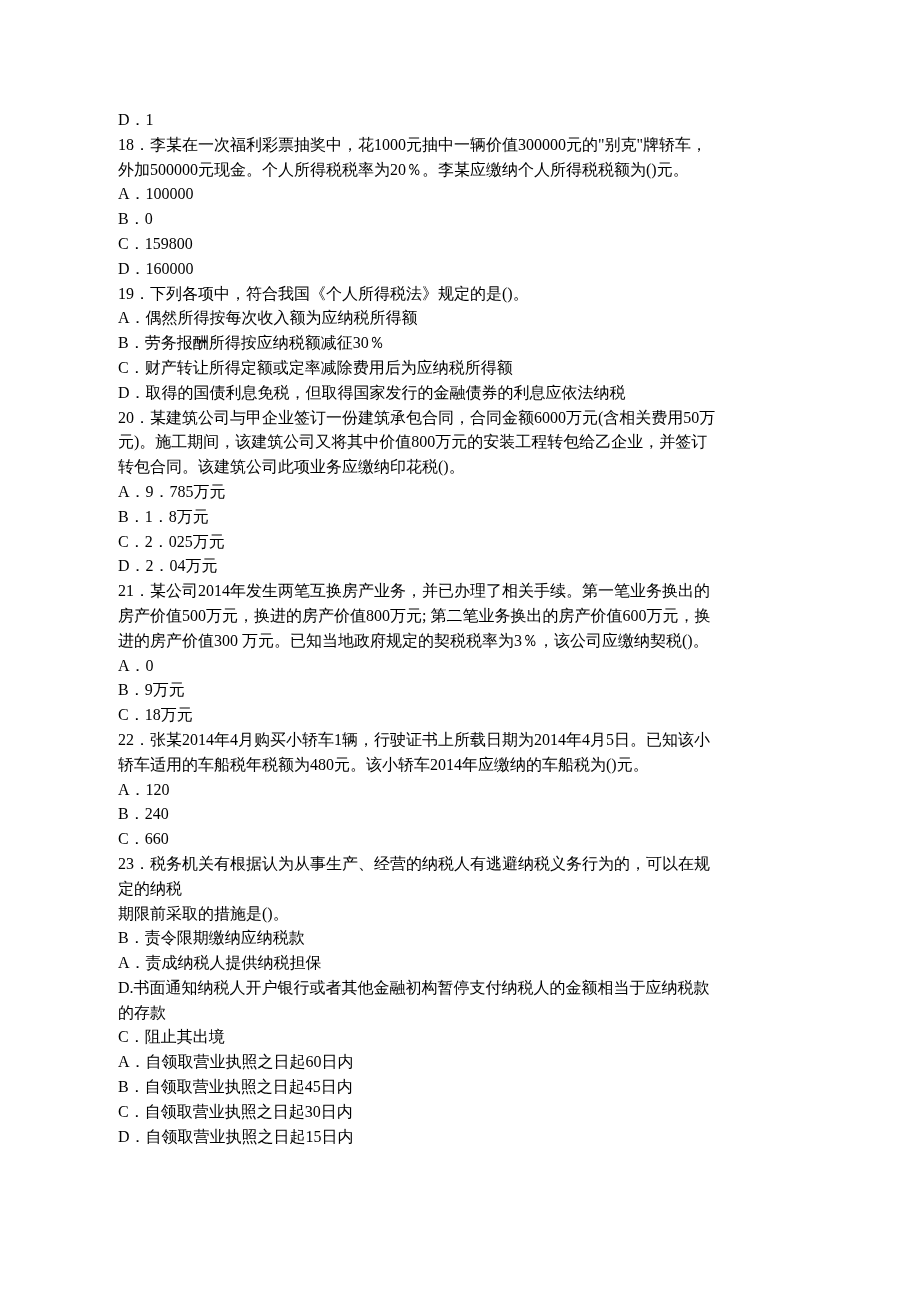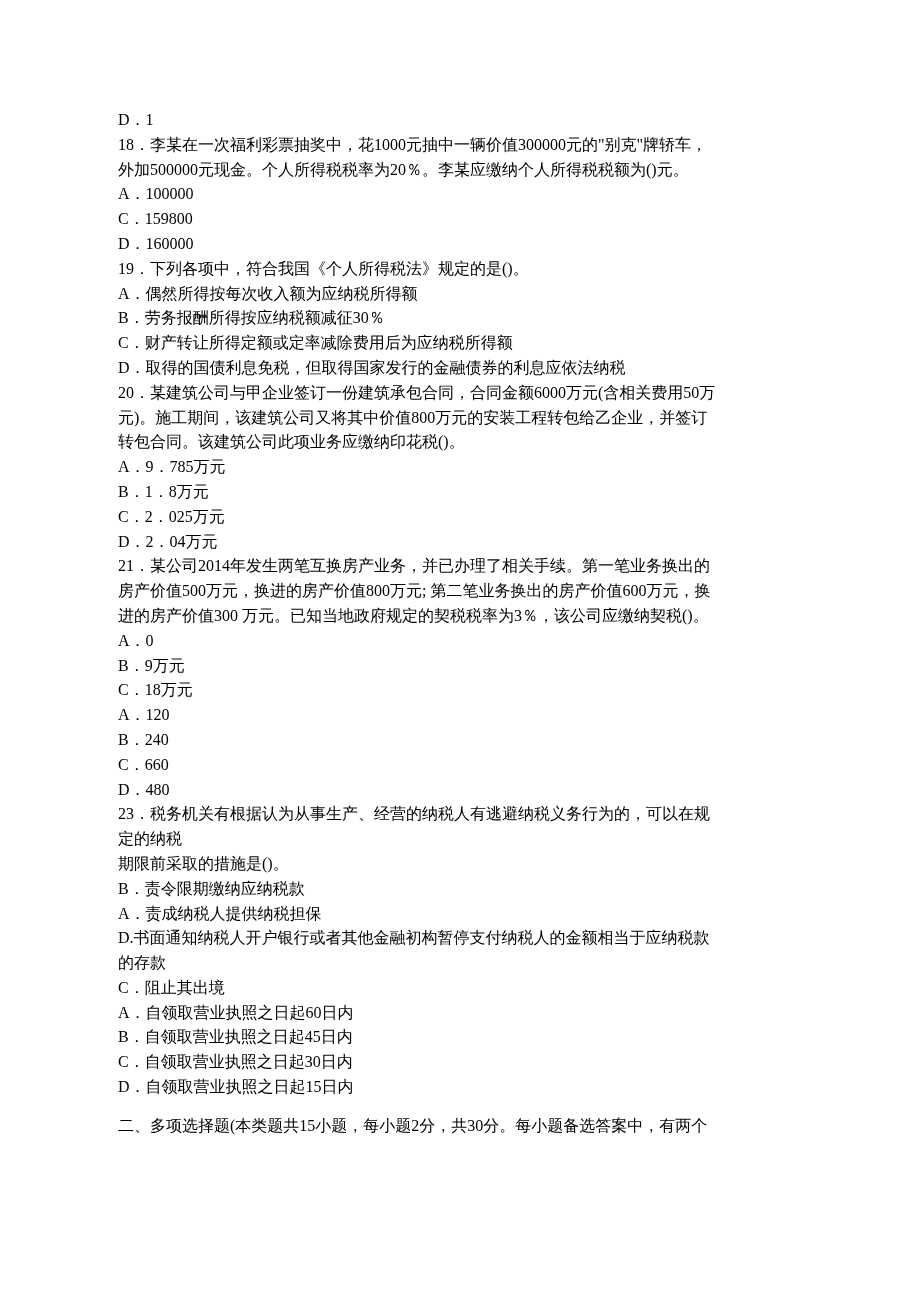--- a/index.html
+++ b/index.html
@@ -26,51 +26,51 @@
   }
 </style>
 </head>
 <body>
 
 <div class="page">
   <div class="line">D．1</div>
 
   <div class="line">18．李某在一次福利彩票抽奖中，花1000元抽中一辆价值300000元的"别克"牌轿车，外加500000元现金。个人所得税税率为20％。李某应缴纳个人所得税税额为()元。</div>
   <div class="line">A．100000</div>
+  <div class="line">B．0</div>
   <div class="line">C．159800</div>
   <div class="line">D．160000</div>
 
   <div class="line">19．下列各项中，符合我国《个人所得税法》规定的是()。</div>
   <div class="line">A．偶然所得按每次收入额为应纳税所得额</div>
   <div class="line">B．劳务报酬所得按应纳税额减征30％</div>
   <div class="line">C．财产转让所得定额或定率减除费用后为应纳税所得额</div>
   <div class="line">D．取得的国债利息免税，但取得国家发行的金融债券的利息应依法纳税</div>
 
   <div class="line">20．某建筑公司与甲企业签订一份建筑承包合同，合同金额6000万元(含相关费用50万元)。施工期间，该建筑公司又将其中价值800万元的安装工程转包给乙企业，并签订转包合同。该建筑公司此项业务应缴纳印花税()。</div>
   <div class="line">A．9．785万元</div>
   <div class="line">B．1．8万元</div>
   <div class="line">C．2．025万元</div>
   <div class="line">D．2．04万元</div>
 
   <div class="line">21．某公司2014年发生两笔互换房产业务，并已办理了相关手续。第一笔业务换出的房产价值500万元，换进的房产价值800万元; 第二笔业务换出的房产价值600万元，换进的房产价值300 万元。已知当地政府规定的契税税率为3％，该公司应缴纳契税()。</div>
   <div class="line">A．0</div>
   <div class="line">B．9万元</div>
   <div class="line">C．18万元</div>
 
+  <div class="line">22．张某2014年4月购买小轿车1辆，行驶证书上所载日期为2014年4月5日。已知该小轿车适用的车船税年税额为480元。该小轿车2014年应缴纳的车船税为()元。</div>
   <div class="line">A．120</div>
   <div class="line">B．240</div>
   <div class="line">C．660</div>
-  <div class="line">D．480</div>
 
   <div class="line">23．税务机关有根据认为从事生产、经营的纳税人有逃避纳税义务行为的，可以在规定的纳税</div>
   <div class="line">期限前采取的措施是()。</div>
   <div class="line">B．责令限期缴纳应纳税款</div>
   <div class="line">A．责成纳税人提供纳税担保</div>
   <div class="line">D.书面通知纳税人开户银行或者其他金融初构暂停支付纳税人的金额相当于应纳税款的存款</div>
   <div class="line">C．阻止其出境</div>
 
   <div class="line">A．自领取营业执照之日起60日内</div>
   <div class="line">B．自领取营业执照之日起45日内</div>
   <div class="line">C．自领取营业执照之日起30日内</div>
   <div class="line">D．自领取营业执照之日起15日内</div>
 
-  <div class="line section-heading">二、多项选择题(本类题共15小题，每小题2分，共30分。每小题备选答案中，有两个</div>
 </div>
 
 </body></html>

